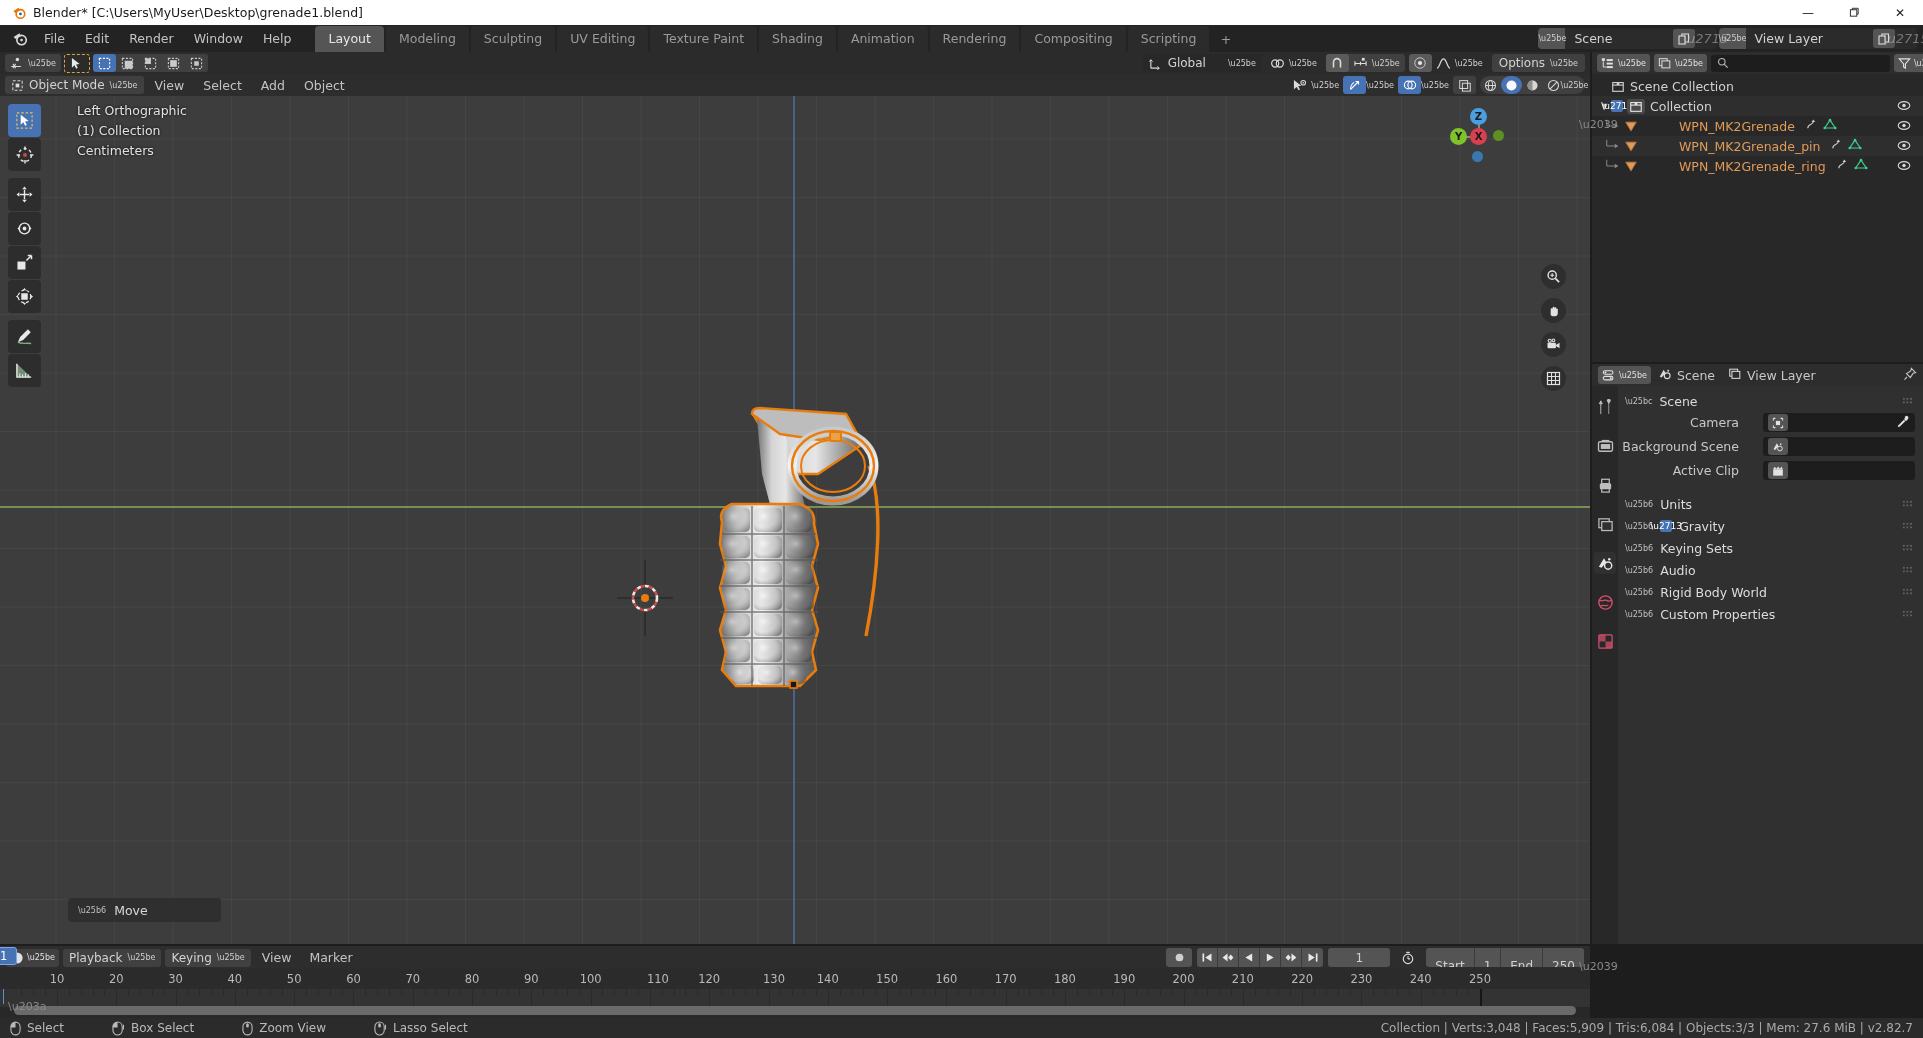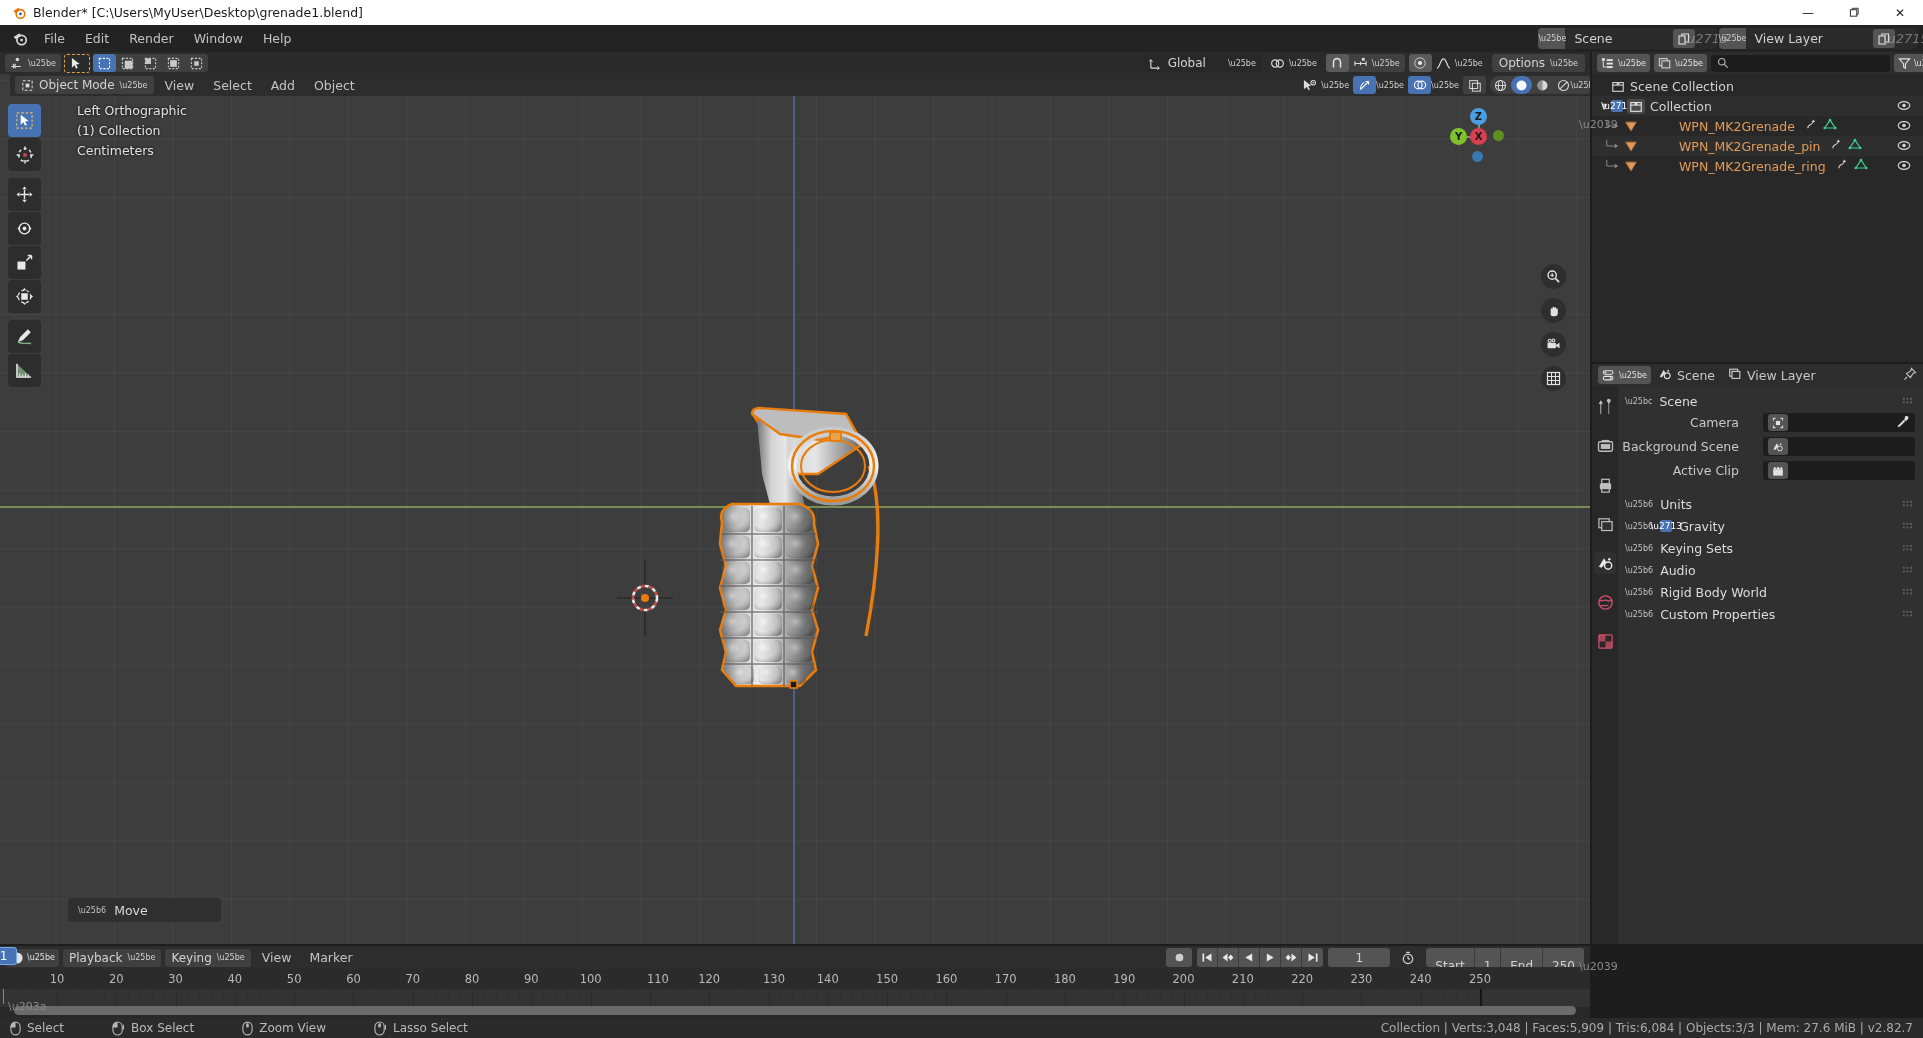--- a/index.html
+++ b/index.html
@@ -53,21 +53,21 @@
     background:#3d3d3d; overflow:hidden; }
   #grid { position:absolute; inset:0;
     background-image:
       linear-gradient(to right, rgba(255,255,255,.045) 1px, transparent 1px),
       linear-gradient(to bottom, rgba(255,255,255,.045) 1px, transparent 1px);
     background-size:58.5px 58.5px; background-position:-3px 6px; }
   #axis-z { position:absolute; left:793px; top:0; width:1.6px; height:870px; background:#4a6285; }
   #axis-y { position:absolute; left:0; top:432px; width:1590px; height:2px; background:#788e52; }
 
   
-  #vp-header { position:absolute; left:10px; top:0; width:1590px; height:22px;
+  #vp-header { position:absolute; left:0; top:0; width:1590px; height:22px;
     background:#2d2d2d; display:flex; align-items:center; gap:3px; padding:0 5px; }
   .vh-mode { background:#404040; border-radius:3px; height:18px; display:flex; align-items:center;
     padding:0 6px; gap:5px; font-size:12px; }
   .vh-menu { padding:2px 8px; font-size:12.5px; color:#c3c3c3; border-radius:3px; }
   #vp-header-right { margin-left:auto; display:flex; align-items:center; gap:4px; }
   .shade-grp { display:flex; align-items:center; background:#404040; border-radius:9px; height:18px; }
   .shade-btn { width:21px; height:18px; display:flex; align-items:center; justify-content:center; }
   .shade-btn.on { background:#4772b3; border-radius:9px; }
 
   
@@ -207,20 +207,33 @@
         <circle cx="9" cy="9.5" r="1.3" fill="#d8d8d8"></circle>
         <path d="M1.5 6.5 L7 3 L8.6 5.6 L3.4 8.4 Z" fill="#d8d8d8"></path>
       </svg>
   </span>
   <span class="menu-item">File</span>
   <span class="menu-item">Edit</span>
   <span class="menu-item">Render</span>
   <span class="menu-item">Window</span>
   <span class="menu-item">Help</span>
 
+  <div id="workspaces">
+    <span class="ws-tab active">Layout</span>
+    <span class="ws-tab">Modeling</span>
+    <span class="ws-tab">Sculpting</span>
+    <span class="ws-tab">UV Editing</span>
+    <span class="ws-tab">Texture Paint</span>
+    <span class="ws-tab">Shading</span>
+    <span class="ws-tab">Animation</span>
+    <span class="ws-tab">Rendering</span>
+    <span class="ws-tab">Compositing</span>
+    <span class="ws-tab">Scripting</span>
+    <span class="ws-plus">+</span>
+  </div>
 
   <div id="topbar-right">
     <div class="id-block">
       <span class="id-icon">
         <svg width="14" height="14" viewBox="0 0 16 16">
             <path d="M2 11 L6.5 3 L8.6 6.8 L4.2 12 Z" fill="#dadada"></path>
             <circle cx="10.5" cy="10" r="3.3" fill="none" stroke="#dadada" stroke-width="1.3"></circle>
             <circle cx="11.6" cy="4.2" r="1.1" fill="#dadada"></circle>
           </svg>
         <span style="font-size:8px;color:#cfcfcf;">\u25be</span>

